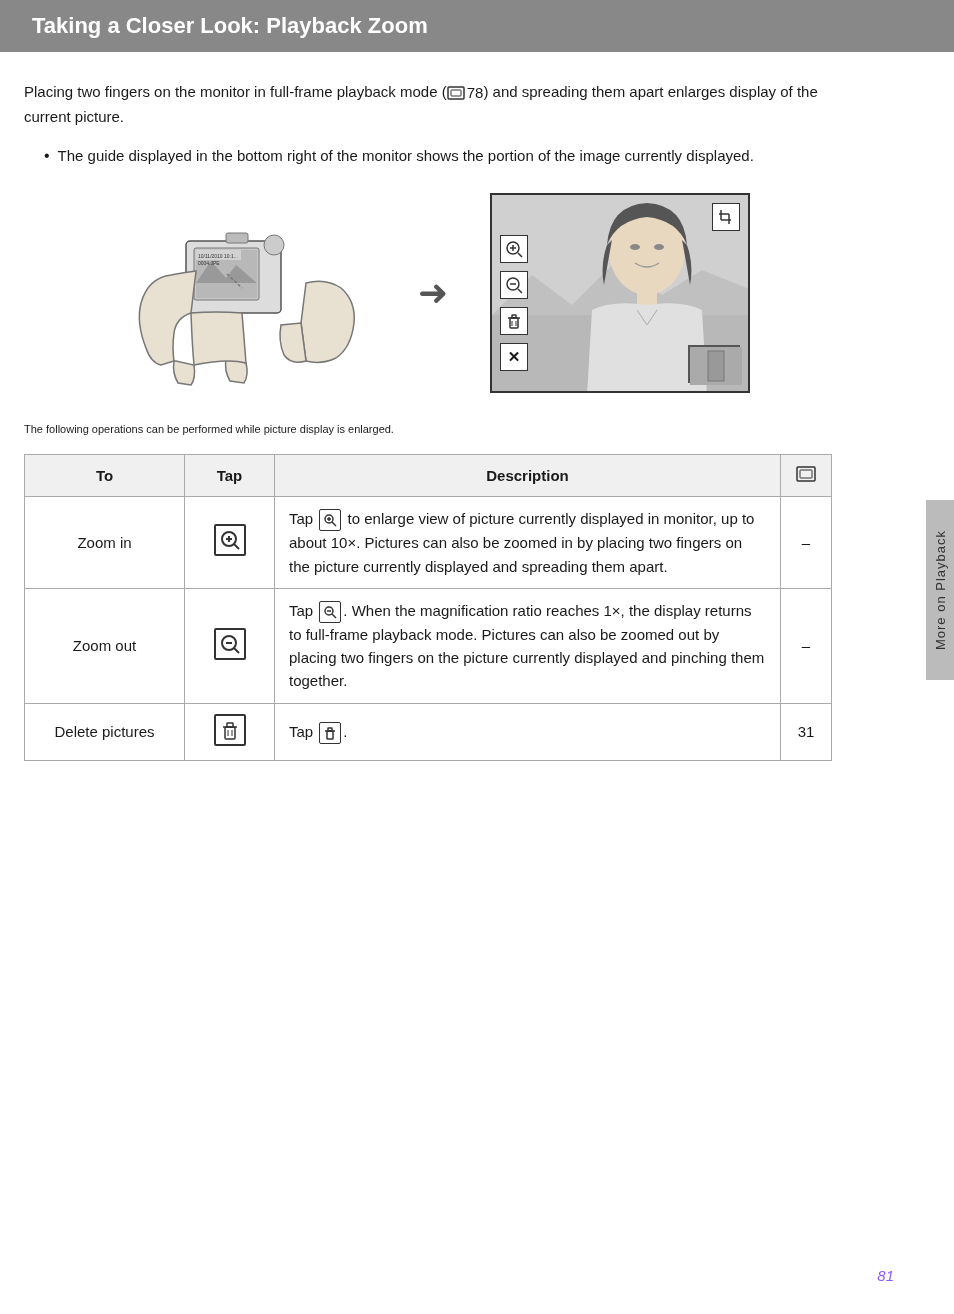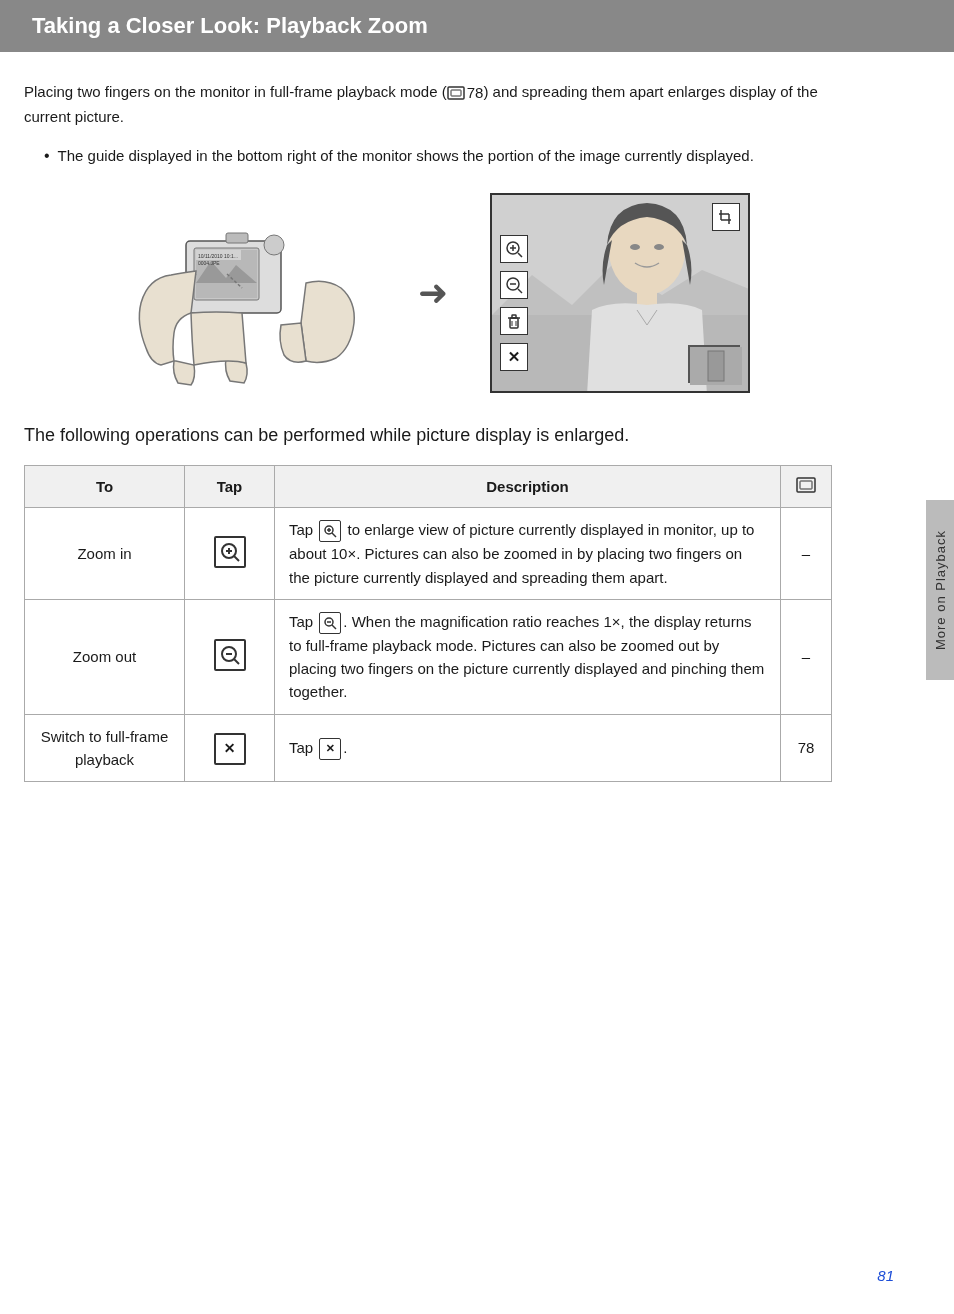--- a/index.html
+++ b/index.html
@@ -125,21 +125,21 @@
       position: absolute;
       bottom: 8px;
       right: 8px;
       width: 50px;
       height: 38px;
       background: #ccc;
       border: 1.5px solid #555;
     }
 
     .following-text {
-      font-size: 18px;
+      font-size: 11px;
       line-height: 1.6;
       margin-bottom: 16px;
     }
 
     
     table {
       width: 100%;
       border-collapse: collapse;
       margin-bottom: 40px;
     }
@@ -279,21 +279,21 @@
       letter-spacing: 1px;
     }
 
     
     .page-number {
       position: absolute;
       bottom: 30px;
       right: 60px;
       font-size: 15px;
       font-style: italic;
-      color: #1d4ed8;
+      color: #8b5cf6;
     }
 
     
     .hand-svg {
       width: 270px;
       height: 200px;
     }
   </style>
 </head>
 <body>
@@ -488,31 +488,45 @@
                 <circle cx="6" cy="6" r="4" fill="none" stroke="#333" stroke-width="1.5"></circle>
                 <line x1="4" y1="6" x2="8" y2="6" stroke="#333" stroke-width="1.5"></line>
                 <line x1="9" y1="9" x2="13" y2="13" stroke="#333" stroke-width="1.5"></line>
               </svg>
             </span>. When the magnification ratio reaches 1×, the display returns to full-frame playback mode. Pictures can also be zoomed out by placing two fingers on the picture currently displayed and pinching them together.
         </td>
         <td class="td-ref">–</td>
       </tr>
 
 
-
       <tr>
-        <td class="td-to">Switch to full-frame playback</td>
+        <td class="td-to">Delete pictures</td>
         <td class="td-tap">
-          <div class="icon-x" style="font-weight:bold;">✕</div>
+          <div class="icon-delete">
+            <svg width="22" height="22" viewBox="0 0 22 22">
+                <rect x="6" y="8" width="10" height="12" rx="1" fill="none" stroke="#333" stroke-width="1.5"></rect>
+                <line x1="4" y1="8" x2="18" y2="8" stroke="#333" stroke-width="1.5"></line>
+                <rect x="8" y="4" width="6" height="4" rx="0.5" fill="none" stroke="#333" stroke-width="1.5"></rect>
+                <line x1="9" y1="11" x2="9" y2="17" stroke="#333" stroke-width="1"></line>
+                <line x1="13" y1="11" x2="13" y2="17" stroke="#333" stroke-width="1"></line>
+              </svg>
+          </div>
         </td>
         <td class="td-desc">
-          Tap <span class="inline-icon" style="font-weight:bold;font-size:11px;">✕</span>.
+          Tap <span class="inline-icon">
+              <svg width="14" height="14" viewBox="0 0 14 14">
+                <rect x="4" y="5" width="6" height="8" rx="0.5" fill="none" stroke="#333" stroke-width="1.5"></rect>
+                <line x1="2" y1="5" x2="12" y2="5" stroke="#333" stroke-width="1.5"></line>
+                <rect x="5" y="2" width="4" height="3" rx="0.3" fill="none" stroke="#333" stroke-width="1.5"></rect>
+              </svg>
+            </span>.
         </td>
-        <td class="td-ref">78</td>
+        <td class="td-ref">31</td>
       </tr>
+
 
 
     </tbody>
   </table>
 
 </div>
 
 <div class="sidebar-tab">
   <span class="sidebar-tab-text">More on Playback</span>
 </div>

